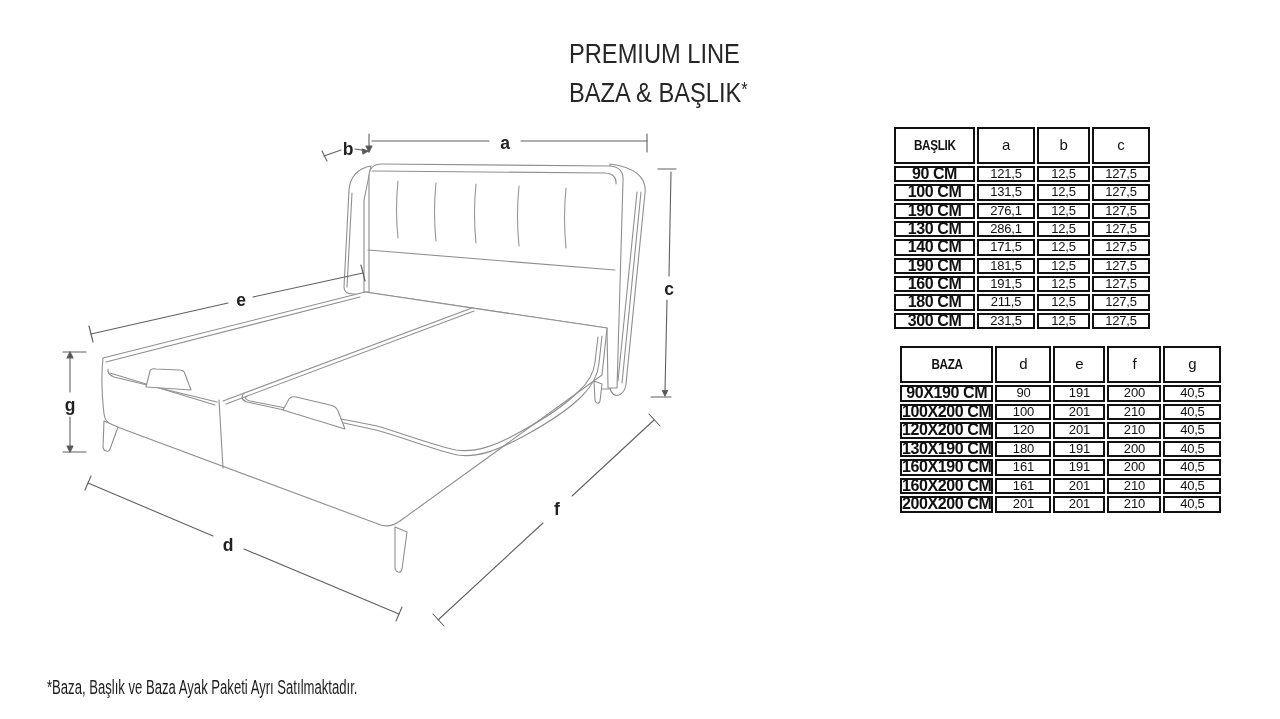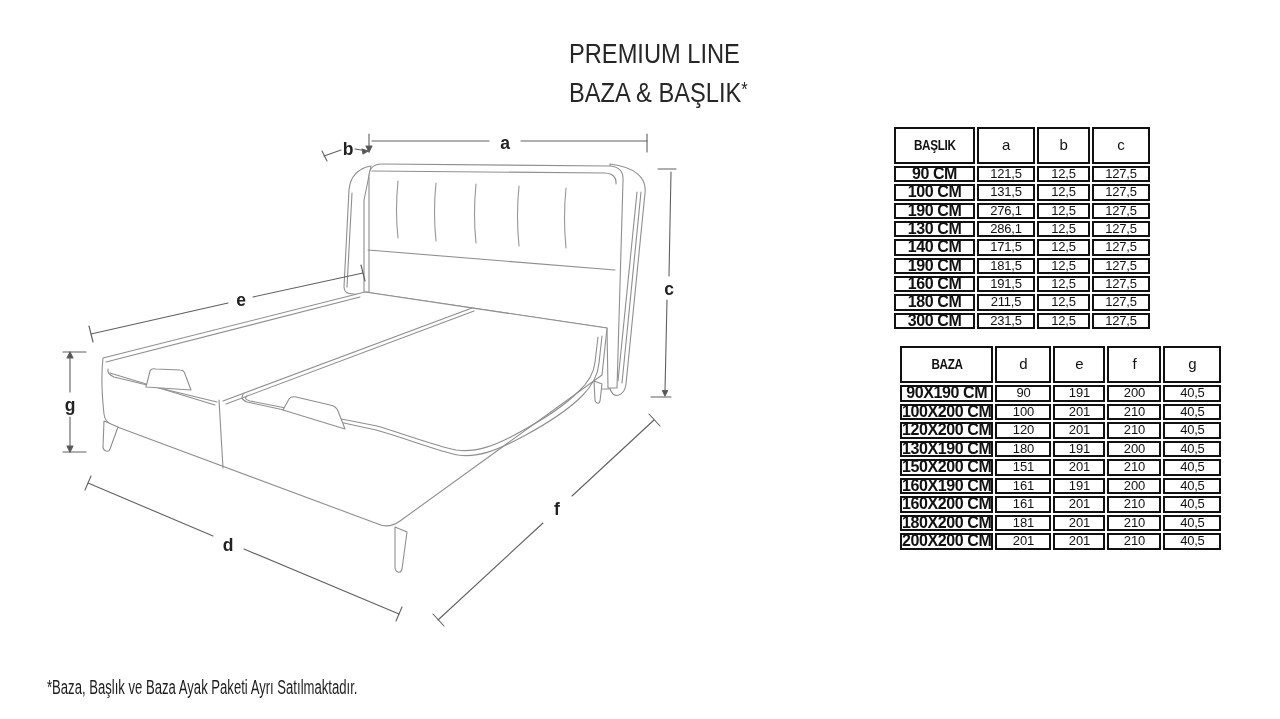--- a/index.html
+++ b/index.html
@@ -239,48 +239,34 @@
         <td>40,5</td>
       </tr>
   <tr>
         <td class="h">130X190 CM</td>
         <td>180</td>
         <td>191</td>
         <td>200</td>
         <td>40,5</td>
       </tr>
   <tr>
-        <td class="h">150X200 CM</td>
-        <td>151</td>
-        <td>201</td>
-        <td>210</td>
-        <td>40,5</td>
-      </tr>
-  <tr>
         <td class="h">160X190 CM</td>
         <td>161</td>
         <td>191</td>
         <td>200</td>
         <td>40,5</td>
       </tr>
   <tr>
         <td class="h">160X200 CM</td>
         <td>161</td>
         <td>201</td>
         <td>210</td>
         <td>40,5</td>
       </tr>
   <tr>
-        <td class="h">180X200 CM</td>
-        <td>181</td>
-        <td>201</td>
-        <td>210</td>
-        <td>40,5</td>
-      </tr>
-  <tr>
         <td class="h">200X200 CM</td>
         <td>201</td>
         <td>201</td>
         <td>210</td>
         <td>40,5</td>
       </tr>
 </tbody>
   </table>
 
 <div class="abs" id="foot">*Baza, Başlık ve Baza Ayak Paketi Ayrı Satılmaktadır.</div>

